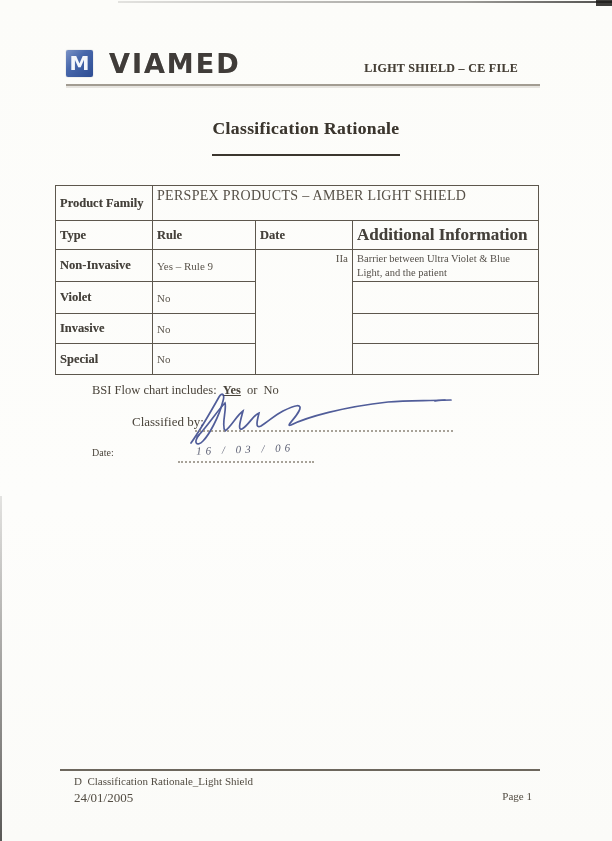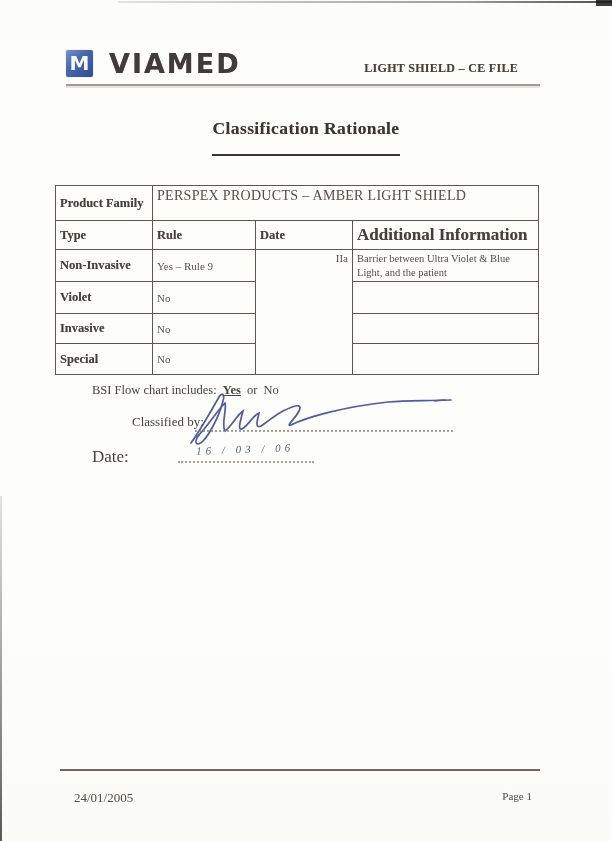--- a/index.html
+++ b/index.html
@@ -71,21 +71,21 @@
   .cell-info { font-size:10.5px; line-height:1.3; color:#55504a; vertical-align:top; padding-top:2px; }
 
   
   .bsi-line { position:absolute; top:383px; left:92px; font-size:12.5px; color:#4a443b; }
   .bsi-yes { font-weight:bold; text-decoration:underline; margin:0 3px; }
   .bsi-no { margin-left:3px; }
   .classified-label { position:absolute; top:414px; left:92px; font-size:13px; color:#4a443b;margin-left:40px; }
   .signature-svg { position:absolute; top:387px; left:183px; }
   .sig-dotted { position:absolute; top:430px; left:195px; width:258px;
     border-bottom:2px dotted #8b8478; opacity:.75; }
-  .date-label { position:absolute; top:447px; left:92px; font-size:17px; color:#4a443b; }
+  .date-label { position:absolute; top:447px; left:92px; font-size:10px; color:#4a443b; }
   .date-hand { position:absolute; top:443px; left:196px; font-style:italic; font-size:11px;
     color:#5a5e72; letter-spacing:4px; transform:rotate(-2deg); }
   .date-dotted { position:absolute; top:461px; left:178px; width:136px;
     border-bottom:2px dotted #8b8478; opacity:.75; }
 
   
   .footer-rule { position:absolute; top:769px; left:60px; width:480px; height:2px; background:#6d675d; }
   .footer-docref { position:absolute; top:775px; left:74px; font-size:11px; color:#524c42; white-space:pre; }
   .footer-date { position:absolute; top:790px; left:74px; font-size:13px; color:#524c42; }
   .footer-page { position:absolute; top:790px; right:80px; font-size:11px; color:#524c42; }
@@ -167,16 +167,17 @@
       <path d="M252,14 C258,13 265,13 268,13"></path>
     </g>
   </svg>
   <div class="sig-dotted"></div>
 
   <div class="date-label">Date:</div>
   <div class="date-hand">16 / 03 / 06</div>
   <div class="date-dotted"></div>
 
   <div class="footer-rule"></div>
+  <div class="footer-docref">D  Classification Rationale_Light Shield</div>
   <div class="footer-date">24/01/2005</div>
   <div class="footer-page">Page 1</div>
 
 </div>
 
 </body></html>

